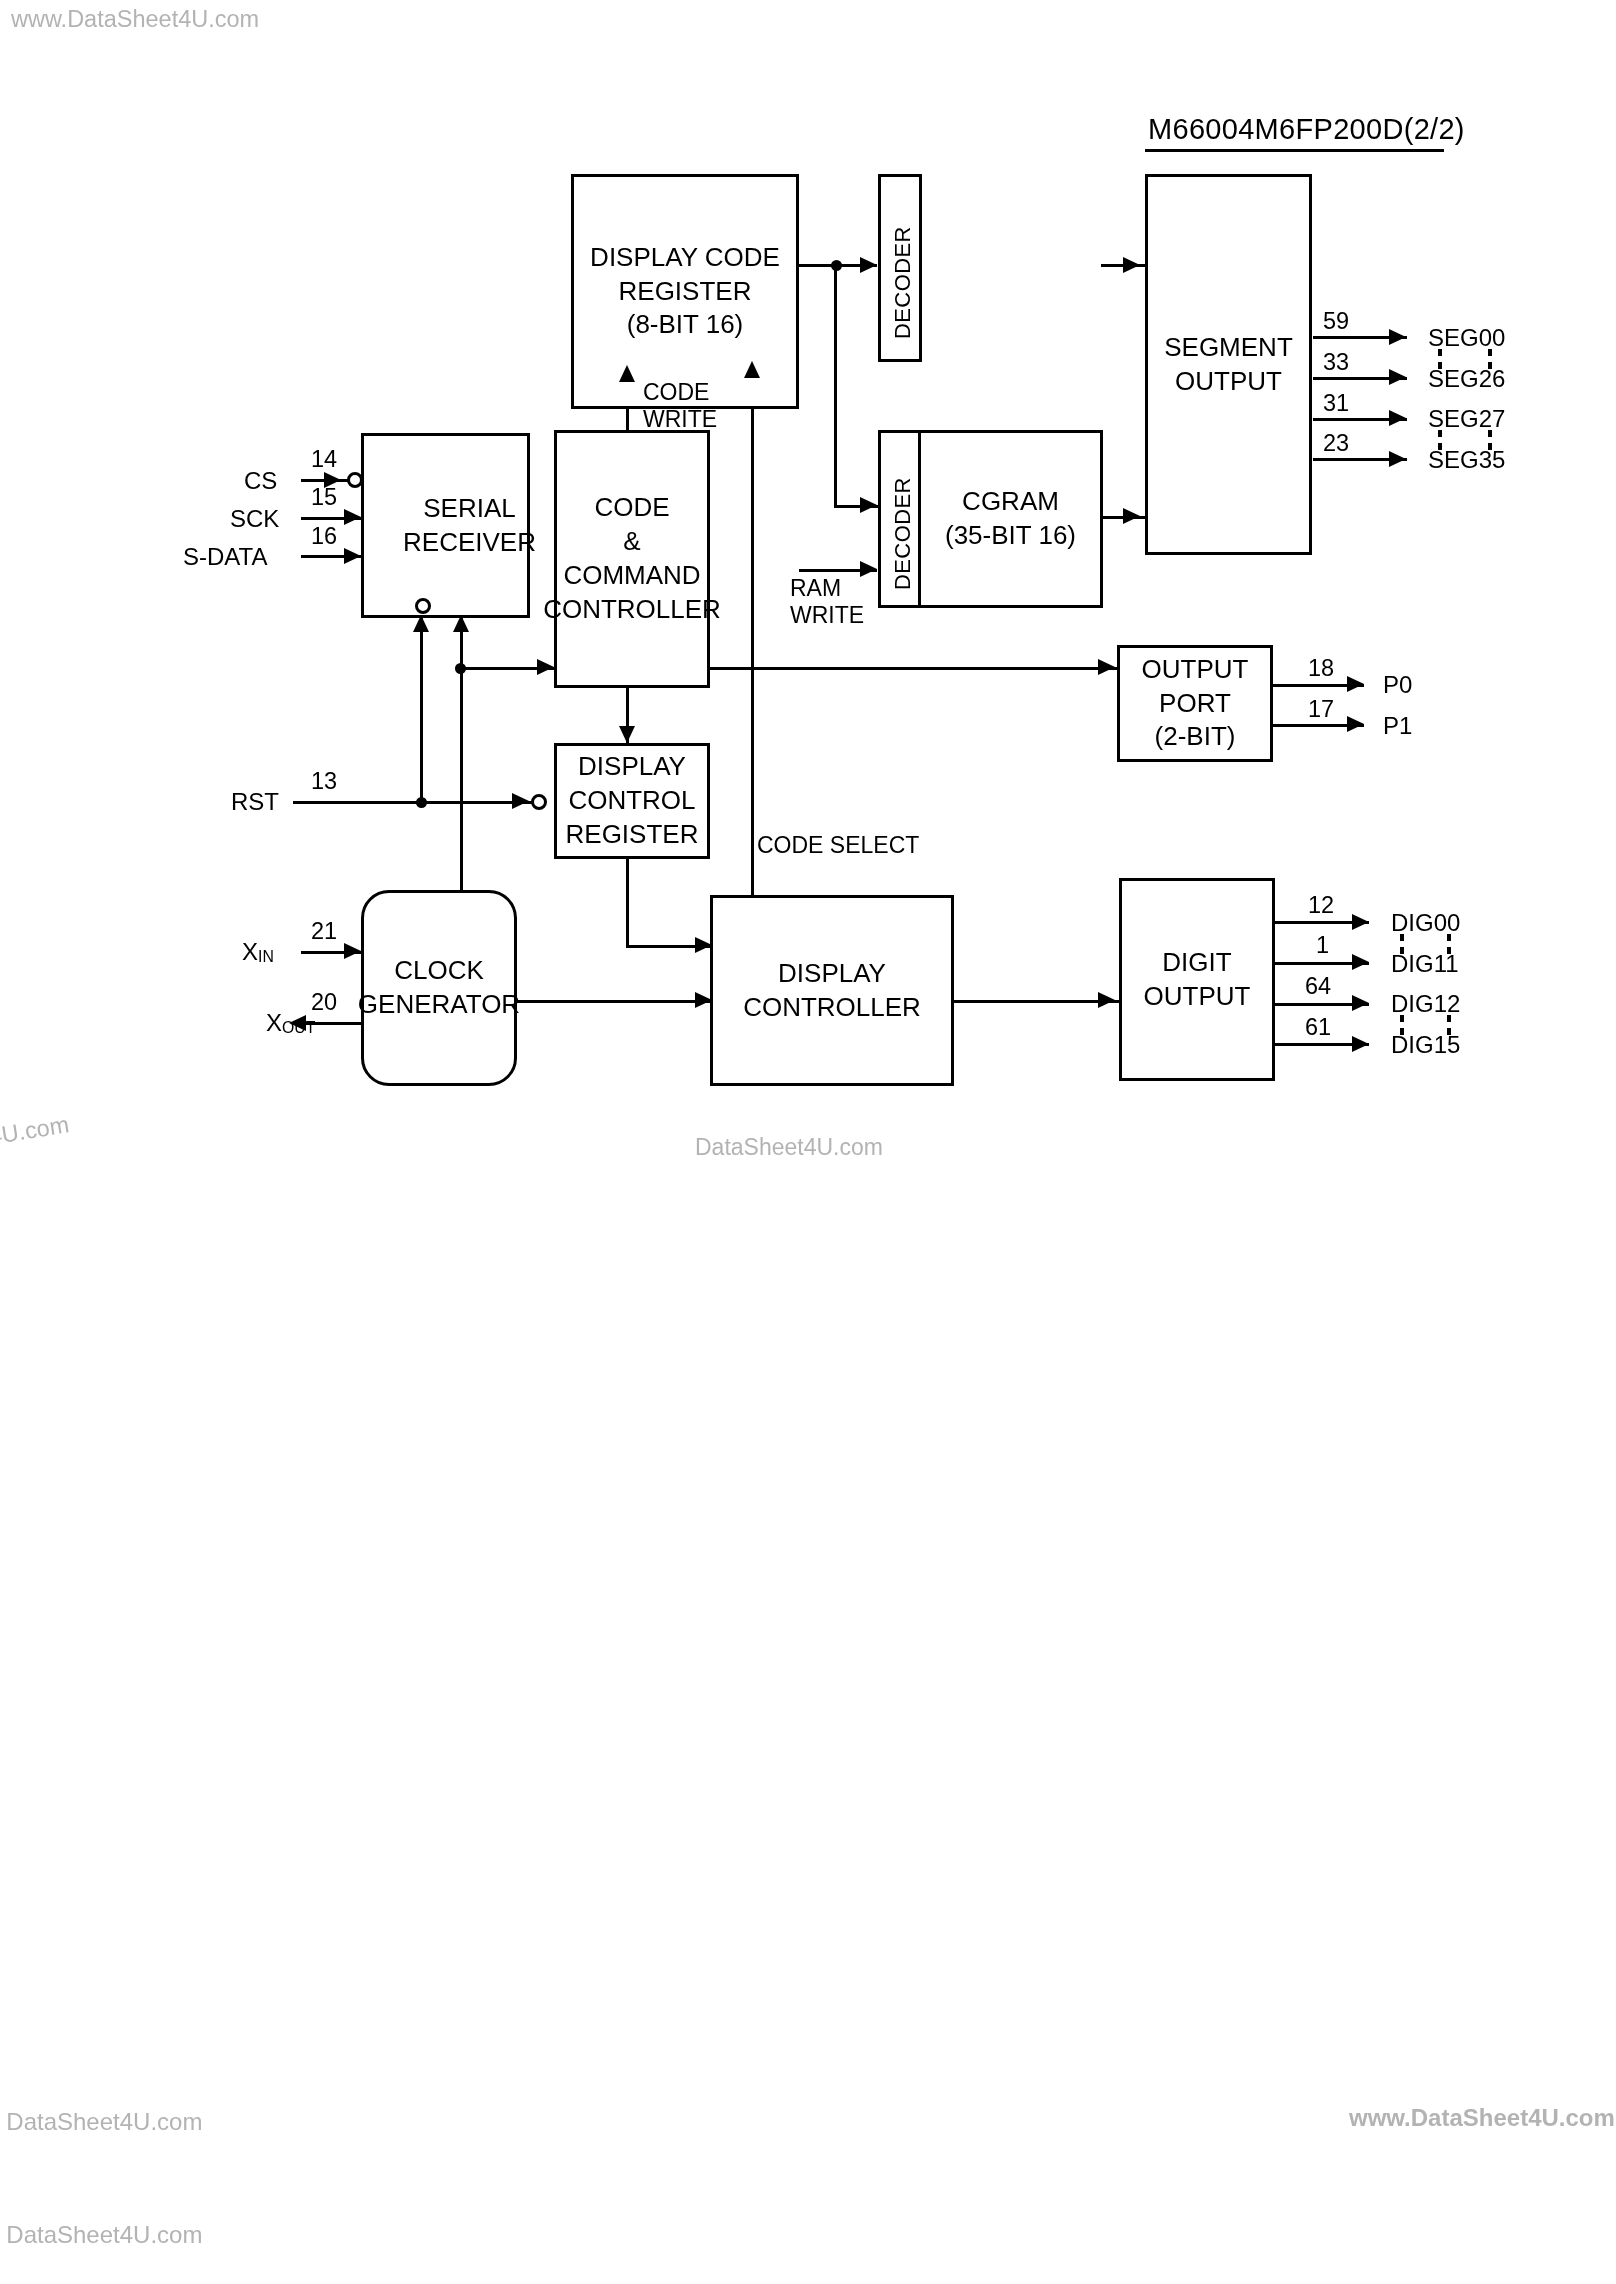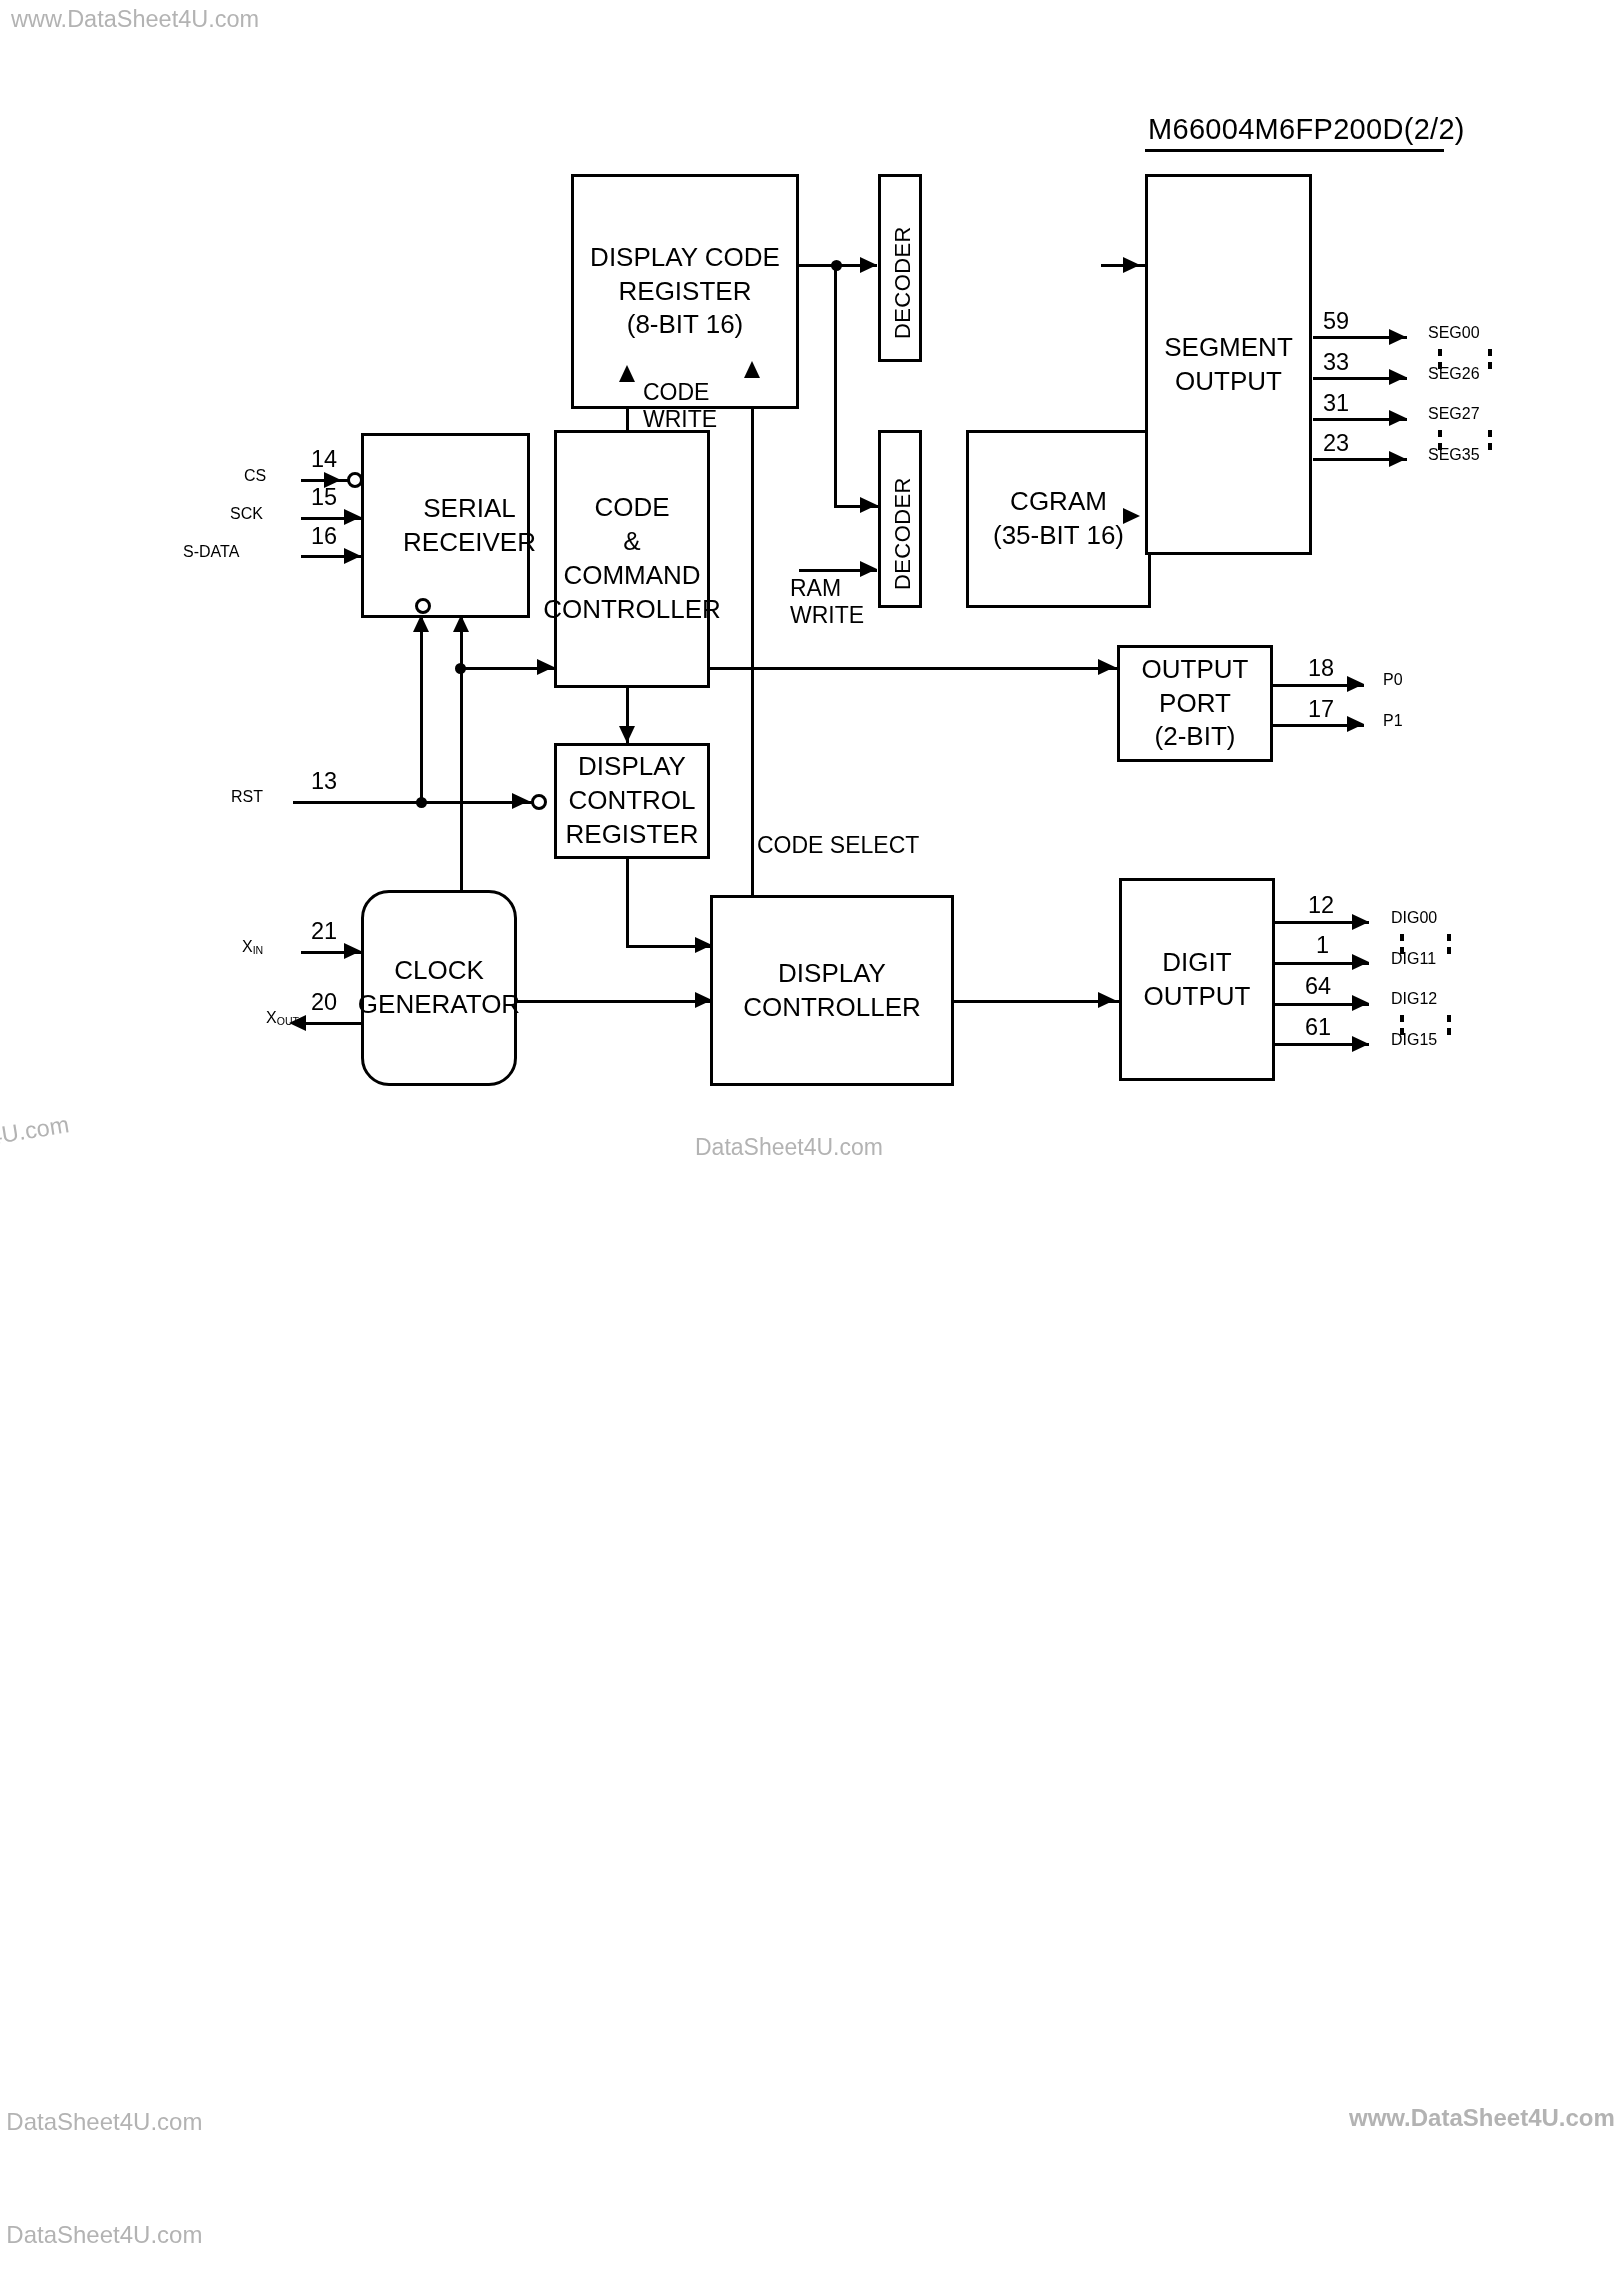--- a/index.html
+++ b/index.html
@@ -149,21 +149,21 @@
     width: 3.9px;
     height: 22px;
     background: repeating-linear-gradient(
       to bottom, #000 0 7px, transparent 7px 13.3px);
     z-index: 4;
   }
 
   
   .lbl {
     position: absolute;
-    font-size: 16px;
+    font-size: 24px;
     white-space: nowrap;
     z-index: 5;
   }
   .lbl-sm { font-size: 23px; }
   .pin    { font-size: 23.5px; }
   .lbl sub {
     font-size: 0.66em;
     vertical-align: baseline;
     position: relative;
     top: 2.3px;
@@ -263,21 +263,21 @@
     <span class="ln">(8-BIT    16)</span>
   </div>
 
   <div class="vline-box" style="left:878px; top:174px; width:44px; height:188px;"></div>
   <div class="vtext" style="left:890px; top:197px; height:142px;">DECODER</div>
 
 
   <div class="vline-box" style="left:878px; top:430px; width:44px; height:178px;"></div>
   <div class="vtext" style="left:890px; top:452px; height:138px;">DECODER</div>
 
-  <div class="box" style="left:918px; top:430px; width:185px; height:178px;margin-left:48px;">
+  <div class="box" style="left:918px; top:430px; width:185px; height:178px;">
     <span class="ln">CGRAM</span>
     <span class="ln">(35-BIT    16)</span>
   </div>
 
   <div class="box" style="left:1145px; top:174px; width:167px; height:381px;">
     <span class="ln">SEGMENT</span>
     <span class="ln">OUTPUT</span>
   </div>
 
   <div class="box" style="left:361px; top:433px; width:169px; height:185px;padding-left:48px;">

